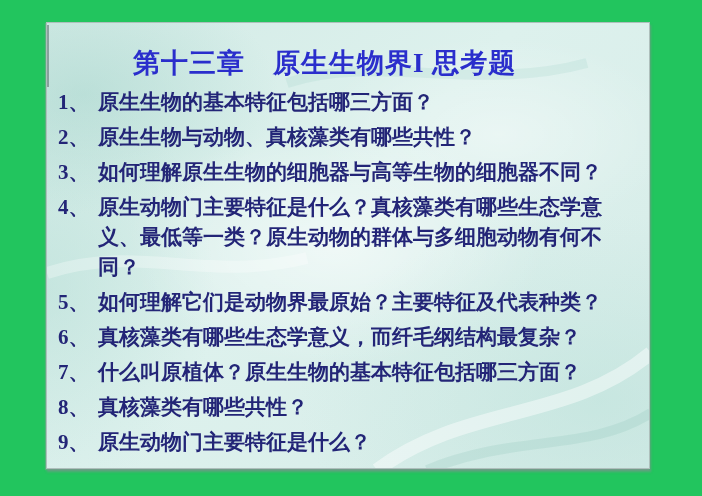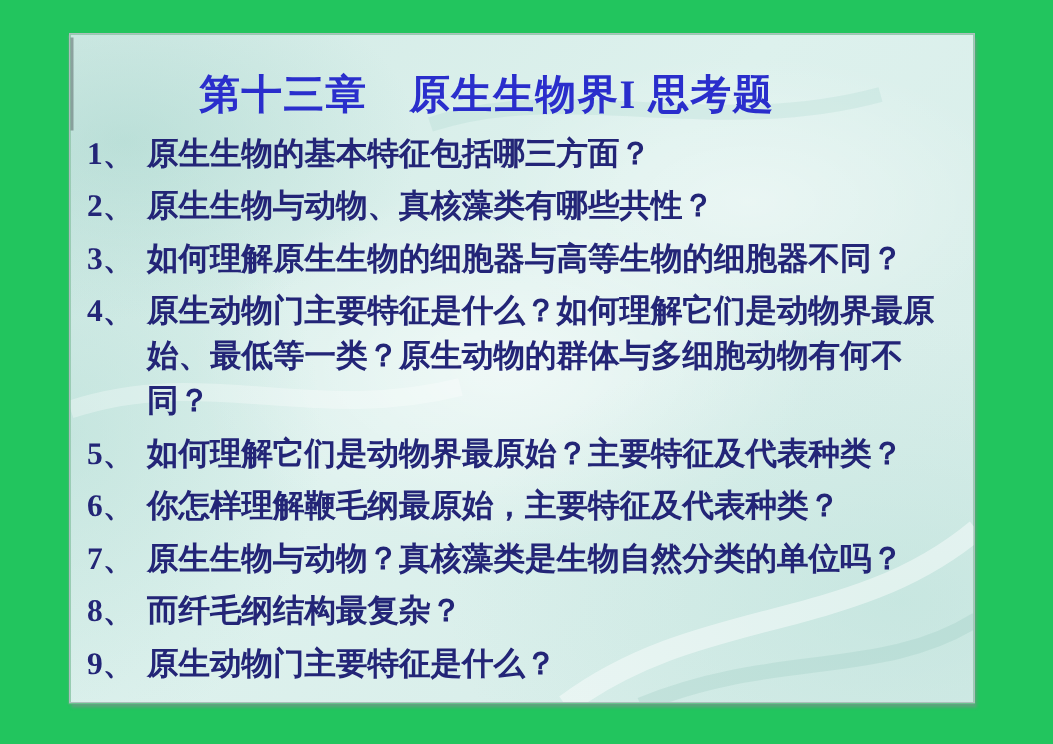--- a/index.html
+++ b/index.html
@@ -99,37 +99,37 @@
         <div class="q">
           <span class="qn">2、</span>
           <span class="qt">原生生物与动物、真核藻类有哪些共性？</span>
         </div>
         <div class="q">
           <span class="qn">3、</span>
           <span class="qt">如何理解原生生物的细胞器与高等生物的细胞器不同？</span>
         </div>
         <div class="q">
           <span class="qn">4、</span>
-          <span class="qt">原生动物门主要特征是什么？如何理解它们是动物界最原始、最低等一类？原生动物的群体与多细胞动物有何不同？</span>
+          <span class="qt">原生动物门主要特征是什么？真核藻类有哪些生态学意义、最低等一类？原生动物的群体与多细胞动物有何不同？</span>
         </div>
         <div class="q">
           <span class="qn">5、</span>
           <span class="qt">如何理解它们是动物界最原始？主要特征及代表种类？</span>
         </div>
         <div class="q">
           <span class="qn">6、</span>
-          <span class="qt">你怎样理解鞭毛纲最原始，主要特征及代表种类？</span>
+          <span class="qt">真核藻类有哪些生态学意义，而纤毛纲结构最复杂？</span>
         </div>
         <div class="q">
           <span class="qn">7、</span>
-          <span class="qt">原生生物与动物？真核藻类是生物自然分类的单位吗？</span>
+          <span class="qt">什么叫原植体？原生生物的基本特征包括哪三方面？</span>
         </div>
         <div class="q">
           <span class="qn">8、</span>
-          <span class="qt">而纤毛纲结构最复杂？</span>
+          <span class="qt">真核藻类有哪些共性？</span>
         </div>
         <div class="q">
           <span class="qn">9、</span>
           <span class="qt">原生动物门主要特征是什么？</span>
         </div>
       </div>
 
   </div>
 </div>
 

